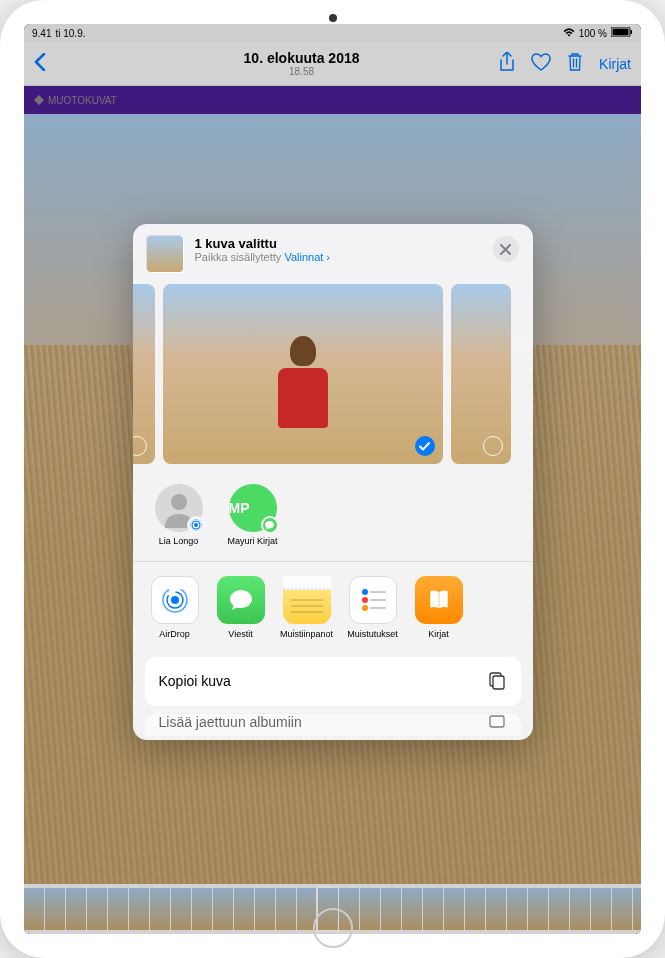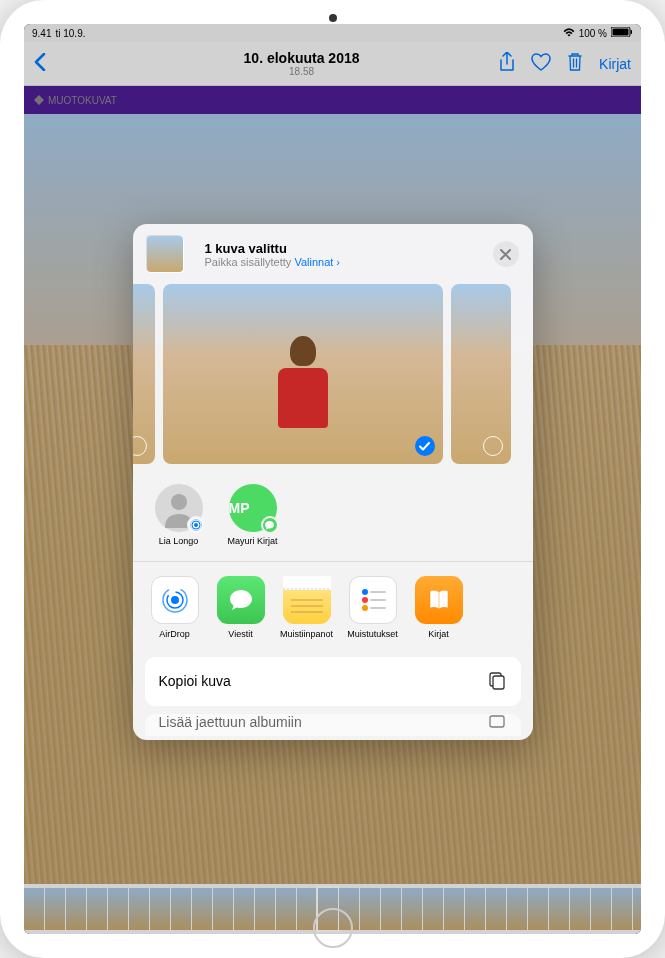--- a/index.html
+++ b/index.html
@@ -34,21 +34,21 @@
 
 
 .thumb-strip { position: absolute; bottom: 0; left: 0; right: 0; height: 50px; background: #f7f7f7; display: flex; overflow: hidden; gap: 1px; padding: 4px 0; }
 .thumb { width: 20px; height: 42px; background: linear-gradient(to bottom, #a8c9e8, #c9a870); flex-shrink: 0; }
 .thumb.sel { outline: 2px solid #fff; }
 
 
 .share-dim { position: absolute; inset: 0; background: rgba(0,0,0,0.15); }
 .share-sheet { position: absolute; left: 50%; top: 200px; transform: translateX(-50%); width: 400px; background: rgba(245,245,247,0.98); border-radius: 14px; box-shadow: 0 10px 40px rgba(0,0,0,0.3); overflow: hidden; display: flex; flex-direction: column; max-height: 560px; }
 
-.sheet-header { display: flex; align-items: center; padding: 12px 14px; gap: 22px; }
+.sheet-header { display: flex; padding: 12px 14px; gap: 12px; }
 .sheet-thumb { width: 36px; height: 36px; border-radius: 4px; background: linear-gradient(to bottom, #a8c9e8, #c9a870); box-shadow: 1px 1px 0 #fff, -1px -1px 0 rgba(0,0,0,0.1); }
 .sheet-title-group { flex: 1; }
 .sheet-title { font-size: 13px; font-weight: 600; }
 .sheet-subtitle { font-size: 11px; color: #888; }
 .sheet-link { color: #007aff; }
 .close-btn { width: 26px; height: 26px; border-radius: 50%; background: #e5e5e7; display: flex; align-items: center; justify-content: center; color: #7f7f85; cursor: pointer; }
 
 .preview-row { display: flex; gap: 8px; padding: 0 12px 14px; overflow: hidden; }
 .preview-item { position: relative; border-radius: 8px; overflow: hidden; background: linear-gradient(to bottom, #a8c9e8 0%, #d4b896 40%, #c9a870 100%); }
 .preview-item.left { width: 40px; height: 180px; margin-left: -30px; }

